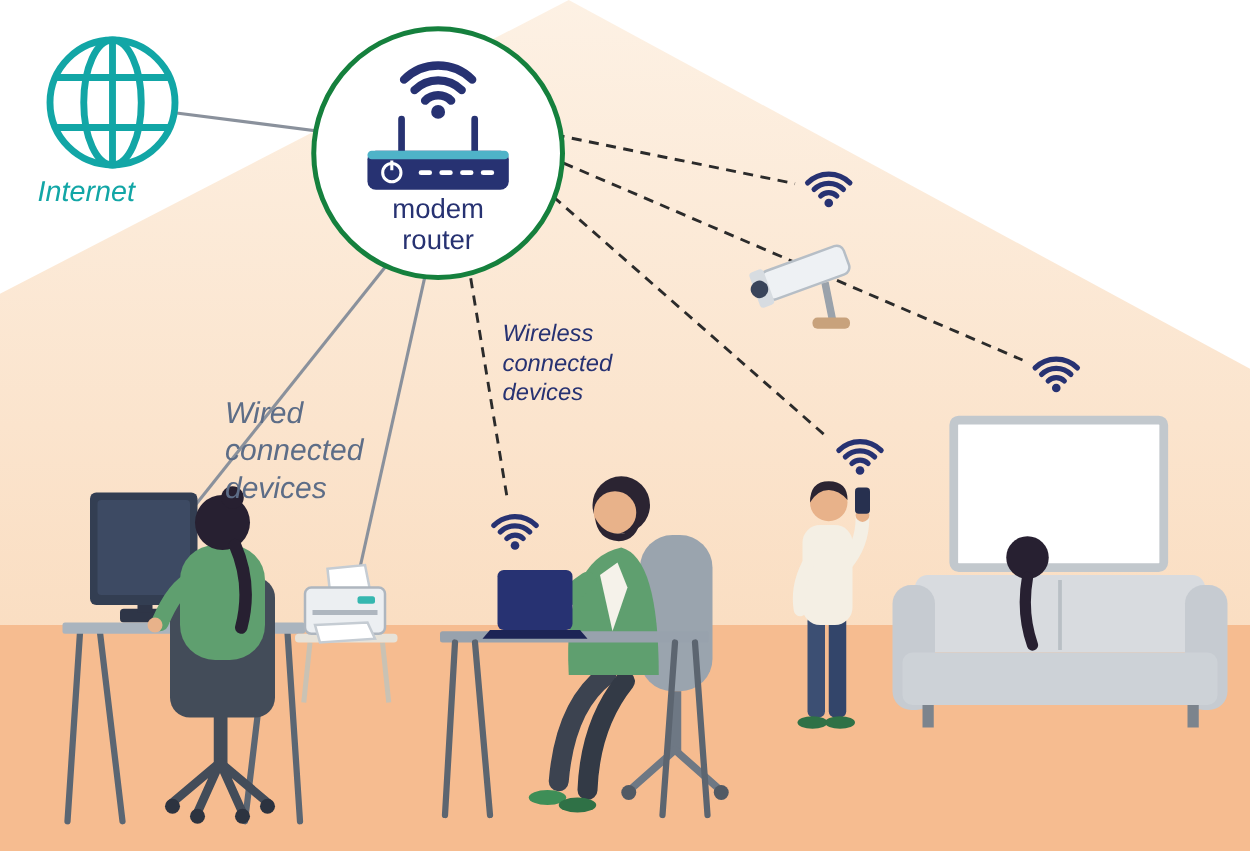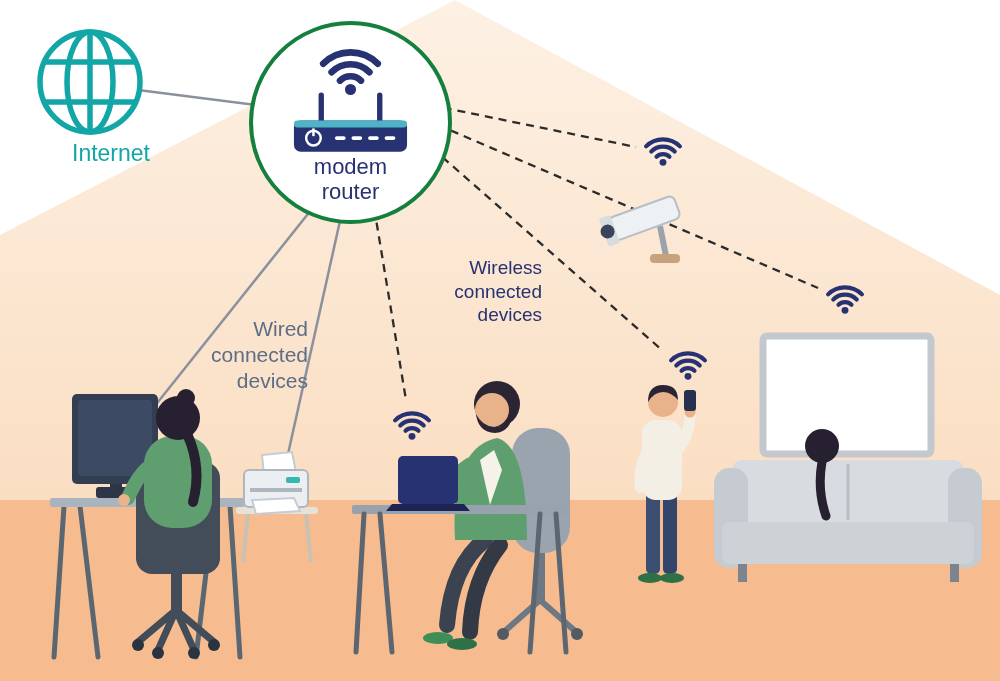--- a/index.html
+++ b/index.html
@@ -8,23 +8,23 @@
   .scene { position: absolute; inset: 0; z-index: 1; }
   .router-node {
     position: absolute; left: 249px; top: 21px; width: 203px; height: 203px;
     border-radius: 50%; background: #ffffff; border: 4px solid #15803d; z-index: 2;
   }
   .router-node svg { position: absolute; inset: 0; width: 100%; height: 100%; }
   .router-label {
     position: absolute; top: 130px; left: 54px; right: 54px; text-align: center;
     font-size: 22px; line-height: 1.12; color: #273272;
   }
-  .text-label { position: absolute; text-align: right; z-index: 3; }
+  .text-label { position: absolute; text-align: left; z-index: 3; font-style: italic; }
   .internet-label { left: 30px; top: 140px; width: 120px; font-size: 23px; color: #12a6a6; }
-  .wired-label { left: 180px; top: 316px; width: 128px; font-size: 21px; line-height: 1.24; color: #5d6d87; }
+  .wired-label { left: 180px; top: 316px; width: 128px; font-size: 24px; line-height: 1.24; color: #5d6d87; }
   .wireless-label { left: 402px; top: 256px; width: 140px; font-size: 19px; line-height: 1.24; color: #273272; }
 </style>
 </head>
 <body>
 
 <div class="canvas">
 
   <svg class="scene" viewBox="0 0 1000 681">
     <defs>
       <linearGradient id="peachGrad" x1="0" y1="0" x2="0" y2="1">

